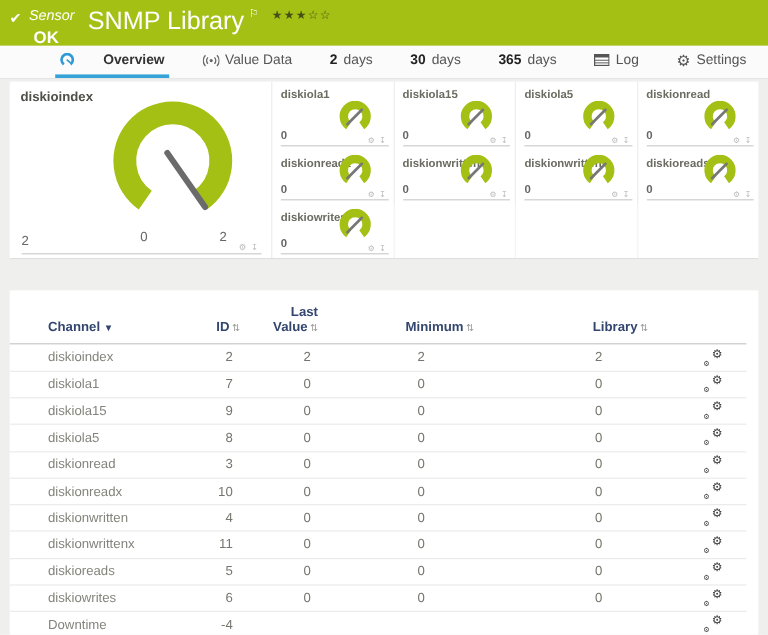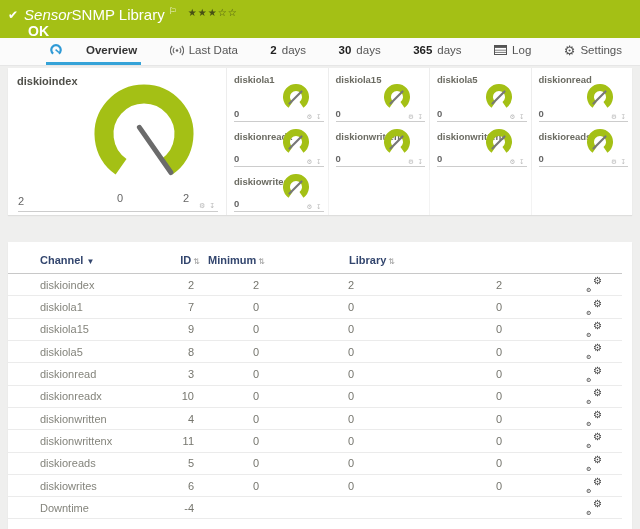--- a/index.html
+++ b/index.html
@@ -9,22 +9,22 @@
     background:#efefee;
     position:relative;
     overflow:hidden;
     color:#555;
   }
 
   
   .topbar { height:38px; background:#a4c015; color:#fff; position:relative; }
   .title-row { position:absolute; left:8px; top:6px; display:flex; align-items:flex-start; }
   .check { font-size:12px; margin:2px 6px 0 0; }
-  .kind { font-style:italic; font-size:15px; margin-right:0; }
-  .sensor-title { font-size:15px; }
+  .kind { font-style:italic; font-size:12px; margin-right:11px; }
+  .sensor-title { font-size:21px; }
   .flag { font-size:9px; margin:0 2px 0 4px; vertical-align:top; }
   .stars { font-size:10px; letter-spacing:1px; color:#474f15; margin-left:9px; margin-top:1px; cursor:pointer; }
   .status-ok { position:absolute; left:28px; top:23px; font-size:14px; font-weight:bold; }
 
   
   .tabbar {
     height:28px; background:#fbfbfb; border-bottom:1px solid #e6e6e6;
     display:flex; justify-content:space-between; padding:0 14px 0 46px;
   }
   .tab {
@@ -109,21 +109,21 @@
     <span>Overview</span>
   </div>
   <div class="tab">
     <svg width="14" height="11" viewBox="0 0 14 11">
       <circle cx="7" cy="5.5" r="1.3" fill="#666"></circle>
       <path d="M4.3 2.8 A3.8 3.8 0 0 0 4.3 8.2" stroke="#666" stroke-width="1.1" fill="none"></path>
       <path d="M2.2 1 A6.4 6.4 0 0 0 2.2 10" stroke="#666" stroke-width="1.1" fill="none"></path>
       <path d="M9.7 2.8 A3.8 3.8 0 0 1 9.7 8.2" stroke="#666" stroke-width="1.1" fill="none"></path>
       <path d="M11.8 1 A6.4 6.4 0 0 1 11.8 10" stroke="#666" stroke-width="1.1" fill="none"></path>
     </svg>
-    <span>Last Data</span>
+    <span>Value Data</span>
   </div>
   <div class="tab">
     <span class="num">2</span>
     <span>days</span>
   </div>
   <div class="tab">
     <span class="num">30</span>
     <span>days</span>
   </div>
   <div class="tab">
@@ -270,20 +270,24 @@
 
 <div class="channels">
   <div class="t-head">
     <div class="hc">
       <span>Channel</span><span class="sort-active">▼</span>
     </div>
     <div class="hc r">
       <span>ID</span><span class="sort">⇅</span>
     </div>
     <div class="hc r">
+      <div>Last</div>
+      <div><span>Value</span><span class="sort">⇅</span></div>
+    </div>
+    <div class="hc r">
       <span>Minimum</span><span class="sort">⇅</span>
     </div>
     <div class="hc r">
       <span>Library</span><span class="sort">⇅</span>
     </div>
     <div></div>
   </div>
 
   <div>
 

